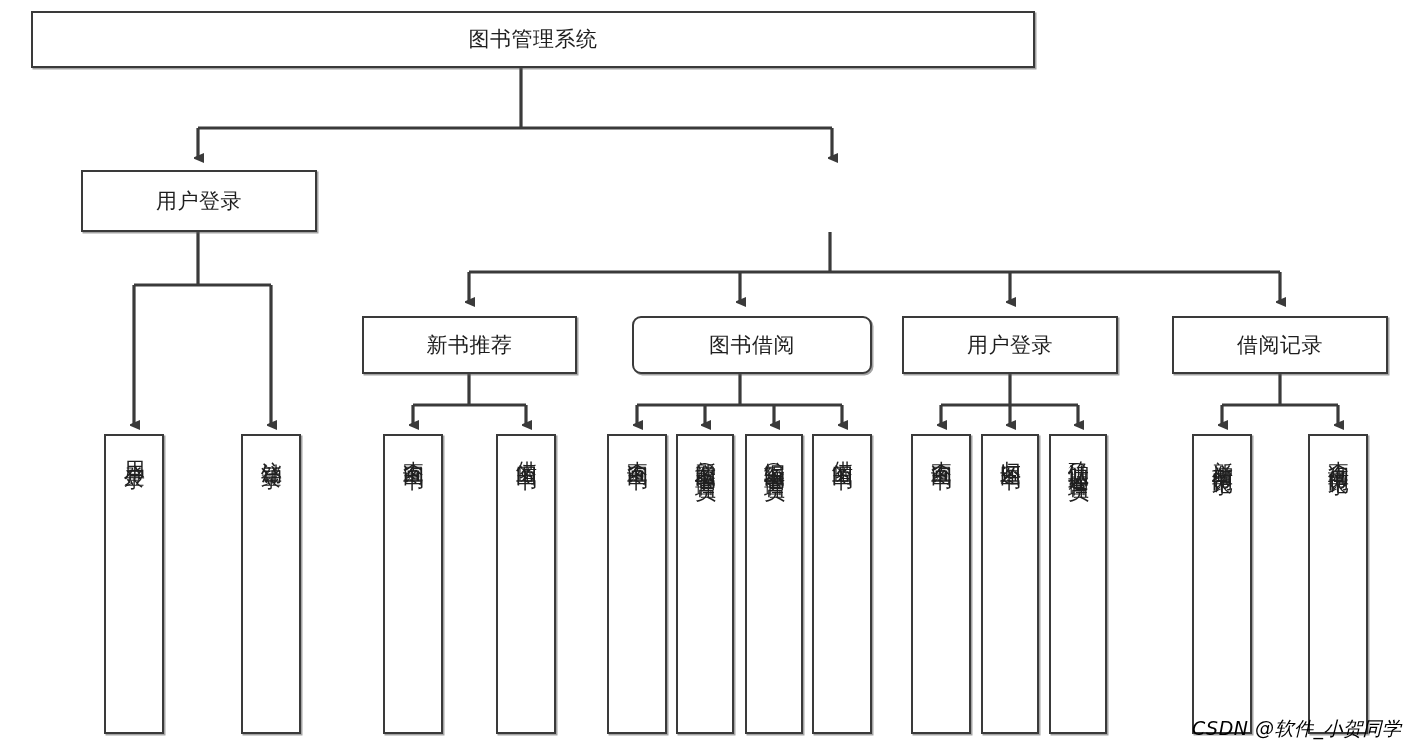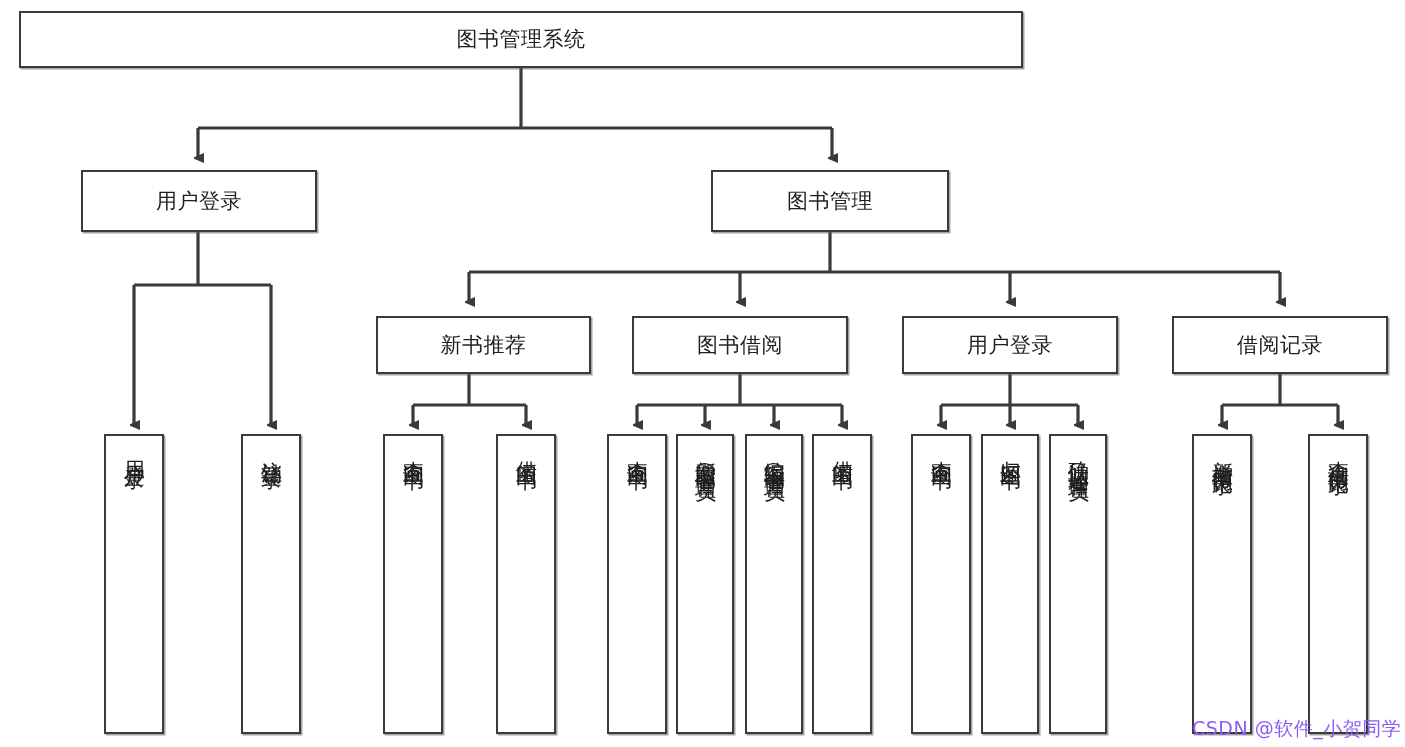--- a/index.html
+++ b/index.html
@@ -51,24 +51,25 @@
     writing-mode: vertical-rl;
     text-orientation: upright;
     white-space: normal;
     letter-spacing: 3px;
     font-size: 21px;
     line-height: 1.0;
     max-height: 100%;
   }
   .watermark {
     position: absolute;
-    color: #8b5cf6;
+    color: #000000;
     font-size: 19px;
     white-space: nowrap;
     letter-spacing: 0.5px;
+    font-style: italic;
   }
 </style>
 </head>
 <body>
 
 <div id="canvas">
 
   <svg class="connectors" viewBox="0 0 1405 747" xmlns="http://www.w3.org/2000/svg">
     <defs>
       <marker id="arrow" markerWidth="10" markerHeight="10" refX="5" refY="6" orient="auto" markerUnits="userSpaceOnUse">
@@ -112,35 +113,32 @@
       <path d="M1010,405 L1010,425" marker-end="url(#arrow)"></path>
       <path d="M1078,405 L1078,425" marker-end="url(#arrow)"></path>
 
       <path d="M1280,373 L1280,405"></path>
       <path d="M1222,405 L1338,405"></path>
       <path d="M1222,405 L1222,425" marker-end="url(#arrow)"></path>
       <path d="M1338,405 L1338,425" marker-end="url(#arrow)"></path>
     </g>
   </svg>
 
-  <div class="node" style="left:19px; top:11px; width:1004px; height:57px;">
+  <div class="node" style="left:31px; top:11px; width:1004px; height:57px;">
     <span class="label">图书管理系统</span>
   </div>
 
   <div class="node" style="left:81px; top:170px; width:236px; height:62px;">
     <span class="label">用户登录</span>
   </div>
-  <div class="node" style="left:711px; top:170px; width:238px; height:62px;">
-    <span class="label">图书管理</span>
-  </div>
 
-  <div class="node" style="left:362px; top:316px; width:215px; height:58px;margin-left:14px;">
+  <div class="node" style="left:362px; top:316px; width:215px; height:58px;">
     <span class="label">新书推荐</span>
   </div>
-  <div class="node" style="left:632px; top:316px; width:216px; height:58px;">
+  <div class="node" style="left:632px; top:316px; width:240px; height:58px;border-radius:9px;">
     <span class="label">图书借阅</span>
   </div>
   <div class="node" style="left:902px; top:316px; width:216px; height:58px;">
     <span class="label">用户登录</span>
   </div>
   <div class="node" style="left:1172px; top:316px; width:216px; height:58px;justify-content:center;">
     <span class="label">借阅记录</span>
   </div>
 
   <div class="node vertical" style="left:104px; top:434px; width:60px; height:300px;">

